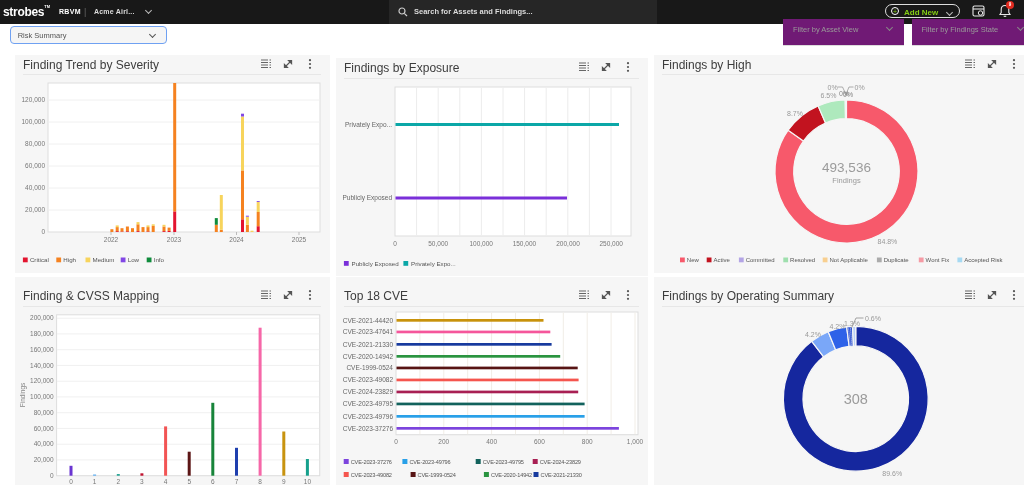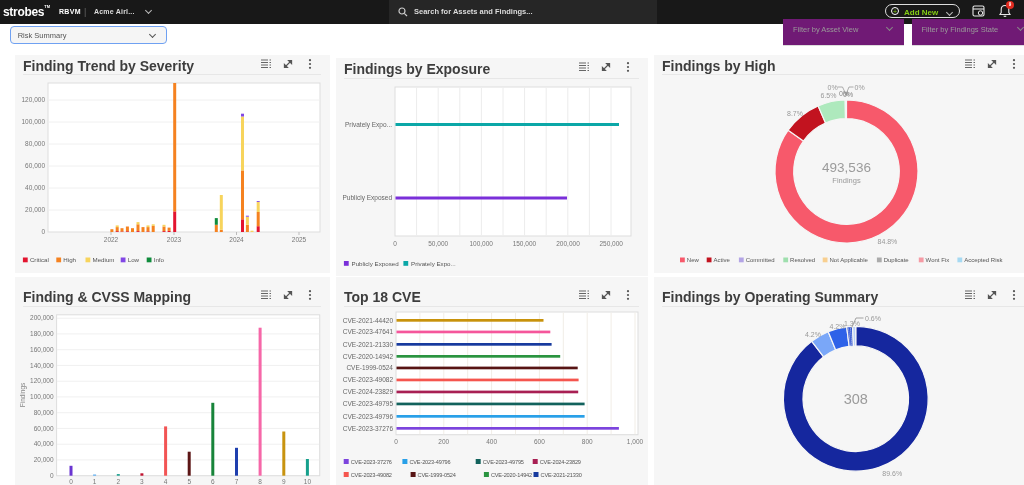--- a/index.html
+++ b/index.html
@@ -19,21 +19,21 @@
 .navicon{position:absolute;top:4px}
 .badge{position:absolute;left:1006px;top:1px;width:8px;height:8px;background:#e02b20;border-radius:50%;color:#fff;font-size:4.5px;text-align:center;line-height:8px;font-weight:bold}
 .riskdd{position:absolute;left:9.7px;top:26px;width:157px;height:17.5px;background:#f5f5f5;border:1.3px solid #6fa1f2;border-radius:4px}
 .riskdd .t{position:absolute;left:7px;top:4px;font-size:7.5px;color:#555}
 .riskdd .chev{position:absolute;right:11px;top:4.5px;border-color:#555}
 .filter{position:absolute;top:19px;height:27px;background:#701a75;border-bottom:1px solid #dcdcdc}
 .filter .t{position:absolute;left:10px;top:5.5px;font-size:7.5px;color:#9a9a9a}
 .filter .chev{position:absolute;right:12px;top:5.5px;border-color:#888}
 .card{position:absolute;background:#f6f6f6}
 .hdr{position:absolute;left:8px;right:9px;height:16px}
-.ttl{position:absolute;left:0;top:1px;font-size:14px;font-weight:bold;color:#3d3d3d}
+.ttl{position:absolute;left:0;top:1px;font-size:12px;font-weight:normal;color:#3d3d3d}
 .cicons{position:absolute;right:0;top:1px}
 .sep{position:absolute;left:8px;right:9px;height:1px;background:#e7e7e7}
 .chart{position:absolute;left:0;top:0}
 </style></head><body>
 <div class="topbar">
 <span class="logo">strobes<span class="tm">TM</span></span>
 <span class="rbvm">RBVM</span>
     <span class="pipe">|</span>
     <span class="acct">Acme Airl...</span>
     <span class="chev nav-chev"></span>

